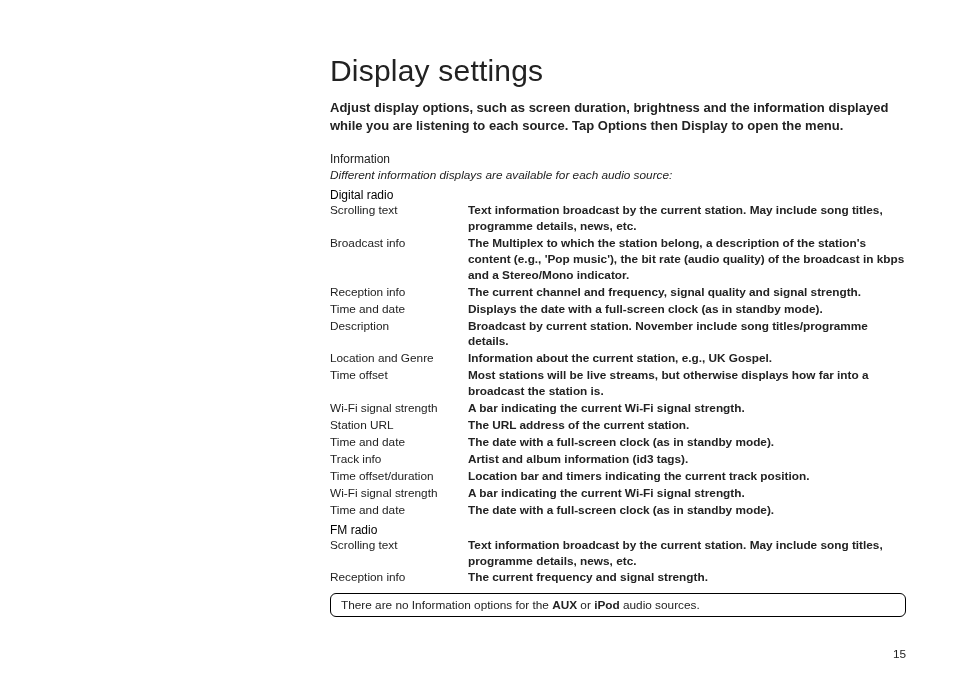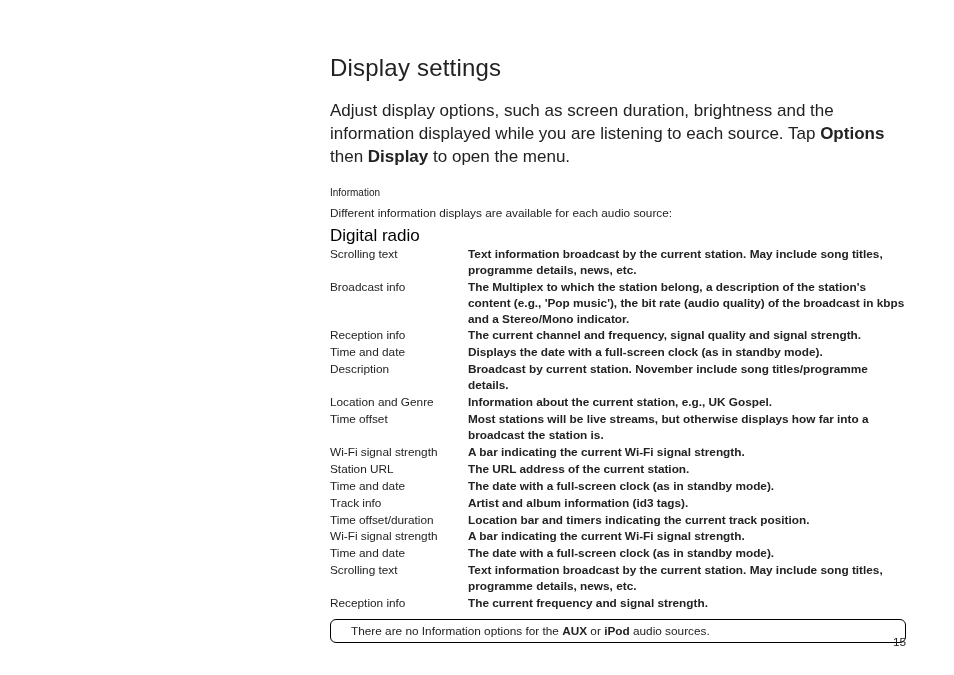--- a/index.html
+++ b/index.html
@@ -1,27 +1,27 @@
 <!DOCTYPE html>
 <html><head>
 <meta charset="utf-8">
 <style>
   * { box-sizing: border-box; margin: 0; padding: 0; }
   html, body { width: 954px; height: 675px; background: #fff; font-family: Arial, Helvetica, sans-serif; color: #222; }
   .page { padding: 54px 48px 30px 330px; position: relative; height: 100%; }
-  .title { font-size: 24px; font-weight: 400; margin-bottom: 18px; letter-spacing: 0.2px; }
-  .intro { font-size: 17px; font-weight: 400; line-height: 1.35; margin-bottom: 18px; }
-  .section-head { font-size: 10px; font-weight: 400; margin-bottom: 8px; }
-  .section-sub { font-size: 11.8px; margin-bottom: 6px; }
-  .group-head { font-size: 17px; font-weight: 400; margin-top: 4px; margin-bottom: 1px; color: #000; }
+  .title { font-size: 30px; font-weight: 400; margin-bottom: 11px; letter-spacing: 0.2px; }
+  .intro { font-size: 13px; font-weight: 700; line-height: 1.35; margin-bottom: 18px; }
+  .section-head { font-size: 12px; font-weight: 400; margin-bottom: 2px; }
+  .section-sub { font-size: 11.8px; margin-bottom: 6px; font-style: italic; }
+  .group-head { font-size: 12px; font-weight: 400; margin-top: 4px; margin-bottom: 1px; color: #000; }
   .row { display: flex; font-size: 11.8px; line-height: 1.35; margin-bottom: 1px; }
   .term { width: 138px; flex-shrink: 0; }
   .desc { flex: 1; font-weight: bold; }
-  .note-box { border: 1px solid #000; border-radius: 6px; padding: 4px 20px; font-size: 11.8px; margin-top: 6px; display: inline-block; width: 100%; }
-  .pagenum { position: absolute; right: 48px; bottom: 26px; font-size: 11.8px; }
+  .note-box { border: 1px solid #000; border-radius: 6px; padding: 4px 10px; font-size: 11.8px; margin-top: 6px; display: inline-block; width: 100%; }
+  .pagenum { position: absolute; right: 48px; bottom: 14px; font-size: 11.8px; }
 </style>
 </head>
 <body>
 
 <div class="page">
 
   <div class="title">Display settings</div>
 
   <div class="intro">
     <span>Adjust display options, such as screen duration, brightness and the information displayed while you are listening to each source. Tap </span><b>Options</b><span> then </span><b>Display</b><span> to open the menu.</span>
@@ -87,20 +87,21 @@
   <div class="row">
       <div class="term">Wi-Fi signal strength</div>
       <div class="desc">A bar indicating the current Wi-Fi signal strength.</div>
     </div>
   <div class="row">
       <div class="term">Time and date</div>
       <div class="desc">The date with a full-screen clock (as in standby mode).</div>
     </div>
 
   
+  <div class="group-head">FM radio</div>
   <div class="row">
       <div class="term">Scrolling text</div>
       <div class="desc">Text information broadcast by the current station. May include song titles, programme details, news, etc.</div>
     </div>
   <div class="row">
       <div class="term">Reception info</div>
       <div class="desc">The current frequency and signal strength.</div>
     </div>
 
   <div class="note-box">

